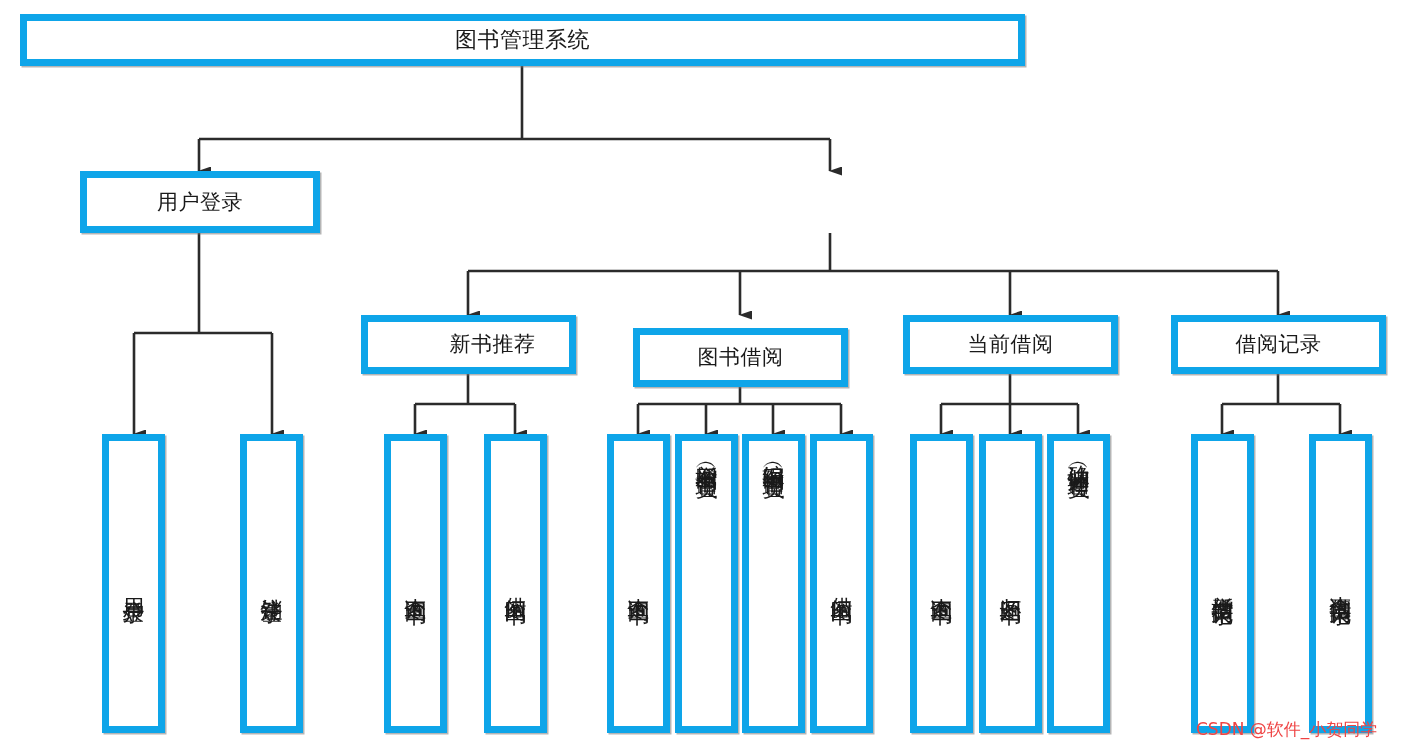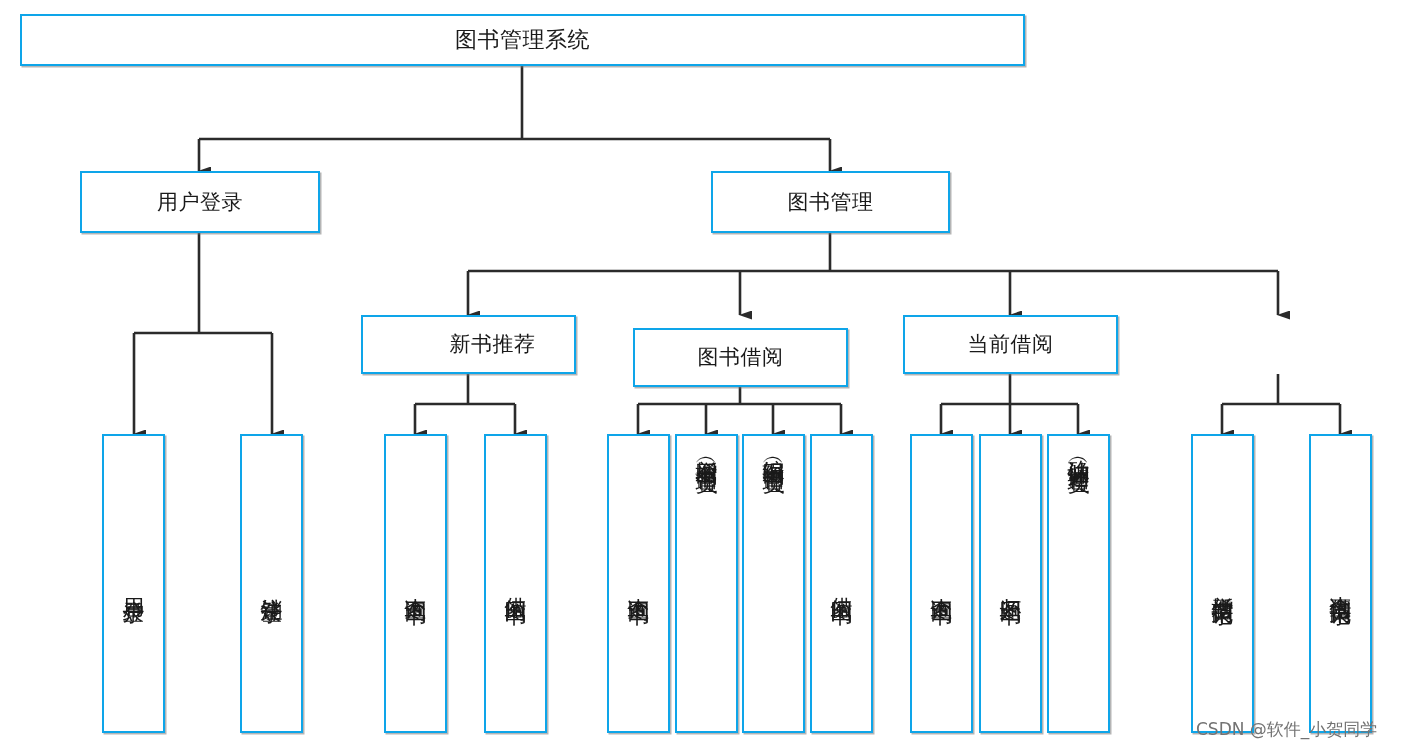--- a/index.html
+++ b/index.html
@@ -22,21 +22,21 @@
   #edges {
     position: absolute;
     left: 0;
     top: 0;
     width: 1405px;
     height: 747px;
     pointer-events: none;
   }
   .node {
     position: absolute;
-    border: 2px solid #0ea5e9;
+    border: 7px solid #0ea5e9;
     background: #ffffff;
     display: flex;
     align-items: center;
     justify-content: center;
     color: #1a1a1a;
     box-shadow: 1.5px 1.5px 0 0 rgba(120,120,120,0.55);
   }
   .node .label {
     display: block;
     text-align: center;
@@ -64,21 +64,21 @@
     line-height: 1.0;
     letter-spacing: 2px;
     white-space: nowrap;
   }
   .node.v.centered {
     align-items: center;
     padding-top: 0;
   }
   .watermark {
     position: absolute;
-    color: #737373;
+    color: #ef4444;
     font-size: 17px;
     white-space: nowrap;
     font-family: "DejaVu Sans", "Liberation Sans", sans-serif;
   }
 </style>
 </head>
 <body>
 
 <div id="diagram">
 
@@ -134,33 +134,33 @@
     </g>
   </svg>
 
   <div class="node h root" style="left:20px; top:14px; width:1005px; height:52px;">
     <span class="label">图书管理系统</span>
   </div>
 
   <div class="node h" style="left:80px; top:171px; width:240px; height:62px;">
     <span class="label">用户登录</span>
   </div>
-  <div class="node h" style="left:711px; top:171px; width:239px; height:62px;">
-    <span class="label">图书管理</span>
-  </div>
 
   <div class="node h" style="left:361px; top:315px; width:215px; height:59px;padding-left:48px;">
     <span class="label">新书推荐</span>
   </div>
   <div class="node h" style="left:633px; top:328px; width:215px; height:59px;">
     <span class="label">图书借阅</span>
   </div>
   <div class="node h" style="left:903px; top:315px; width:215px; height:59px;">
     <span class="label">当前借阅</span>
   </div>
+  <div class="node h" style="left:1171px; top:315px; width:215px; height:59px;">
+    <span class="label">借阅记录</span>
+  </div>
 
   <div class="node v centered" style="left:102px; top:434px; width:63px; height:299px;">
     <span class="label">用户登录</span>
   </div>
   <div class="node v centered" style="left:240px; top:434px; width:63px; height:299px;">
     <span class="label">注销登录</span>
   </div>
 
   <div class="node v centered" style="left:384px; top:434px; width:63px; height:299px;">
     <span class="label">查询图书</span>

